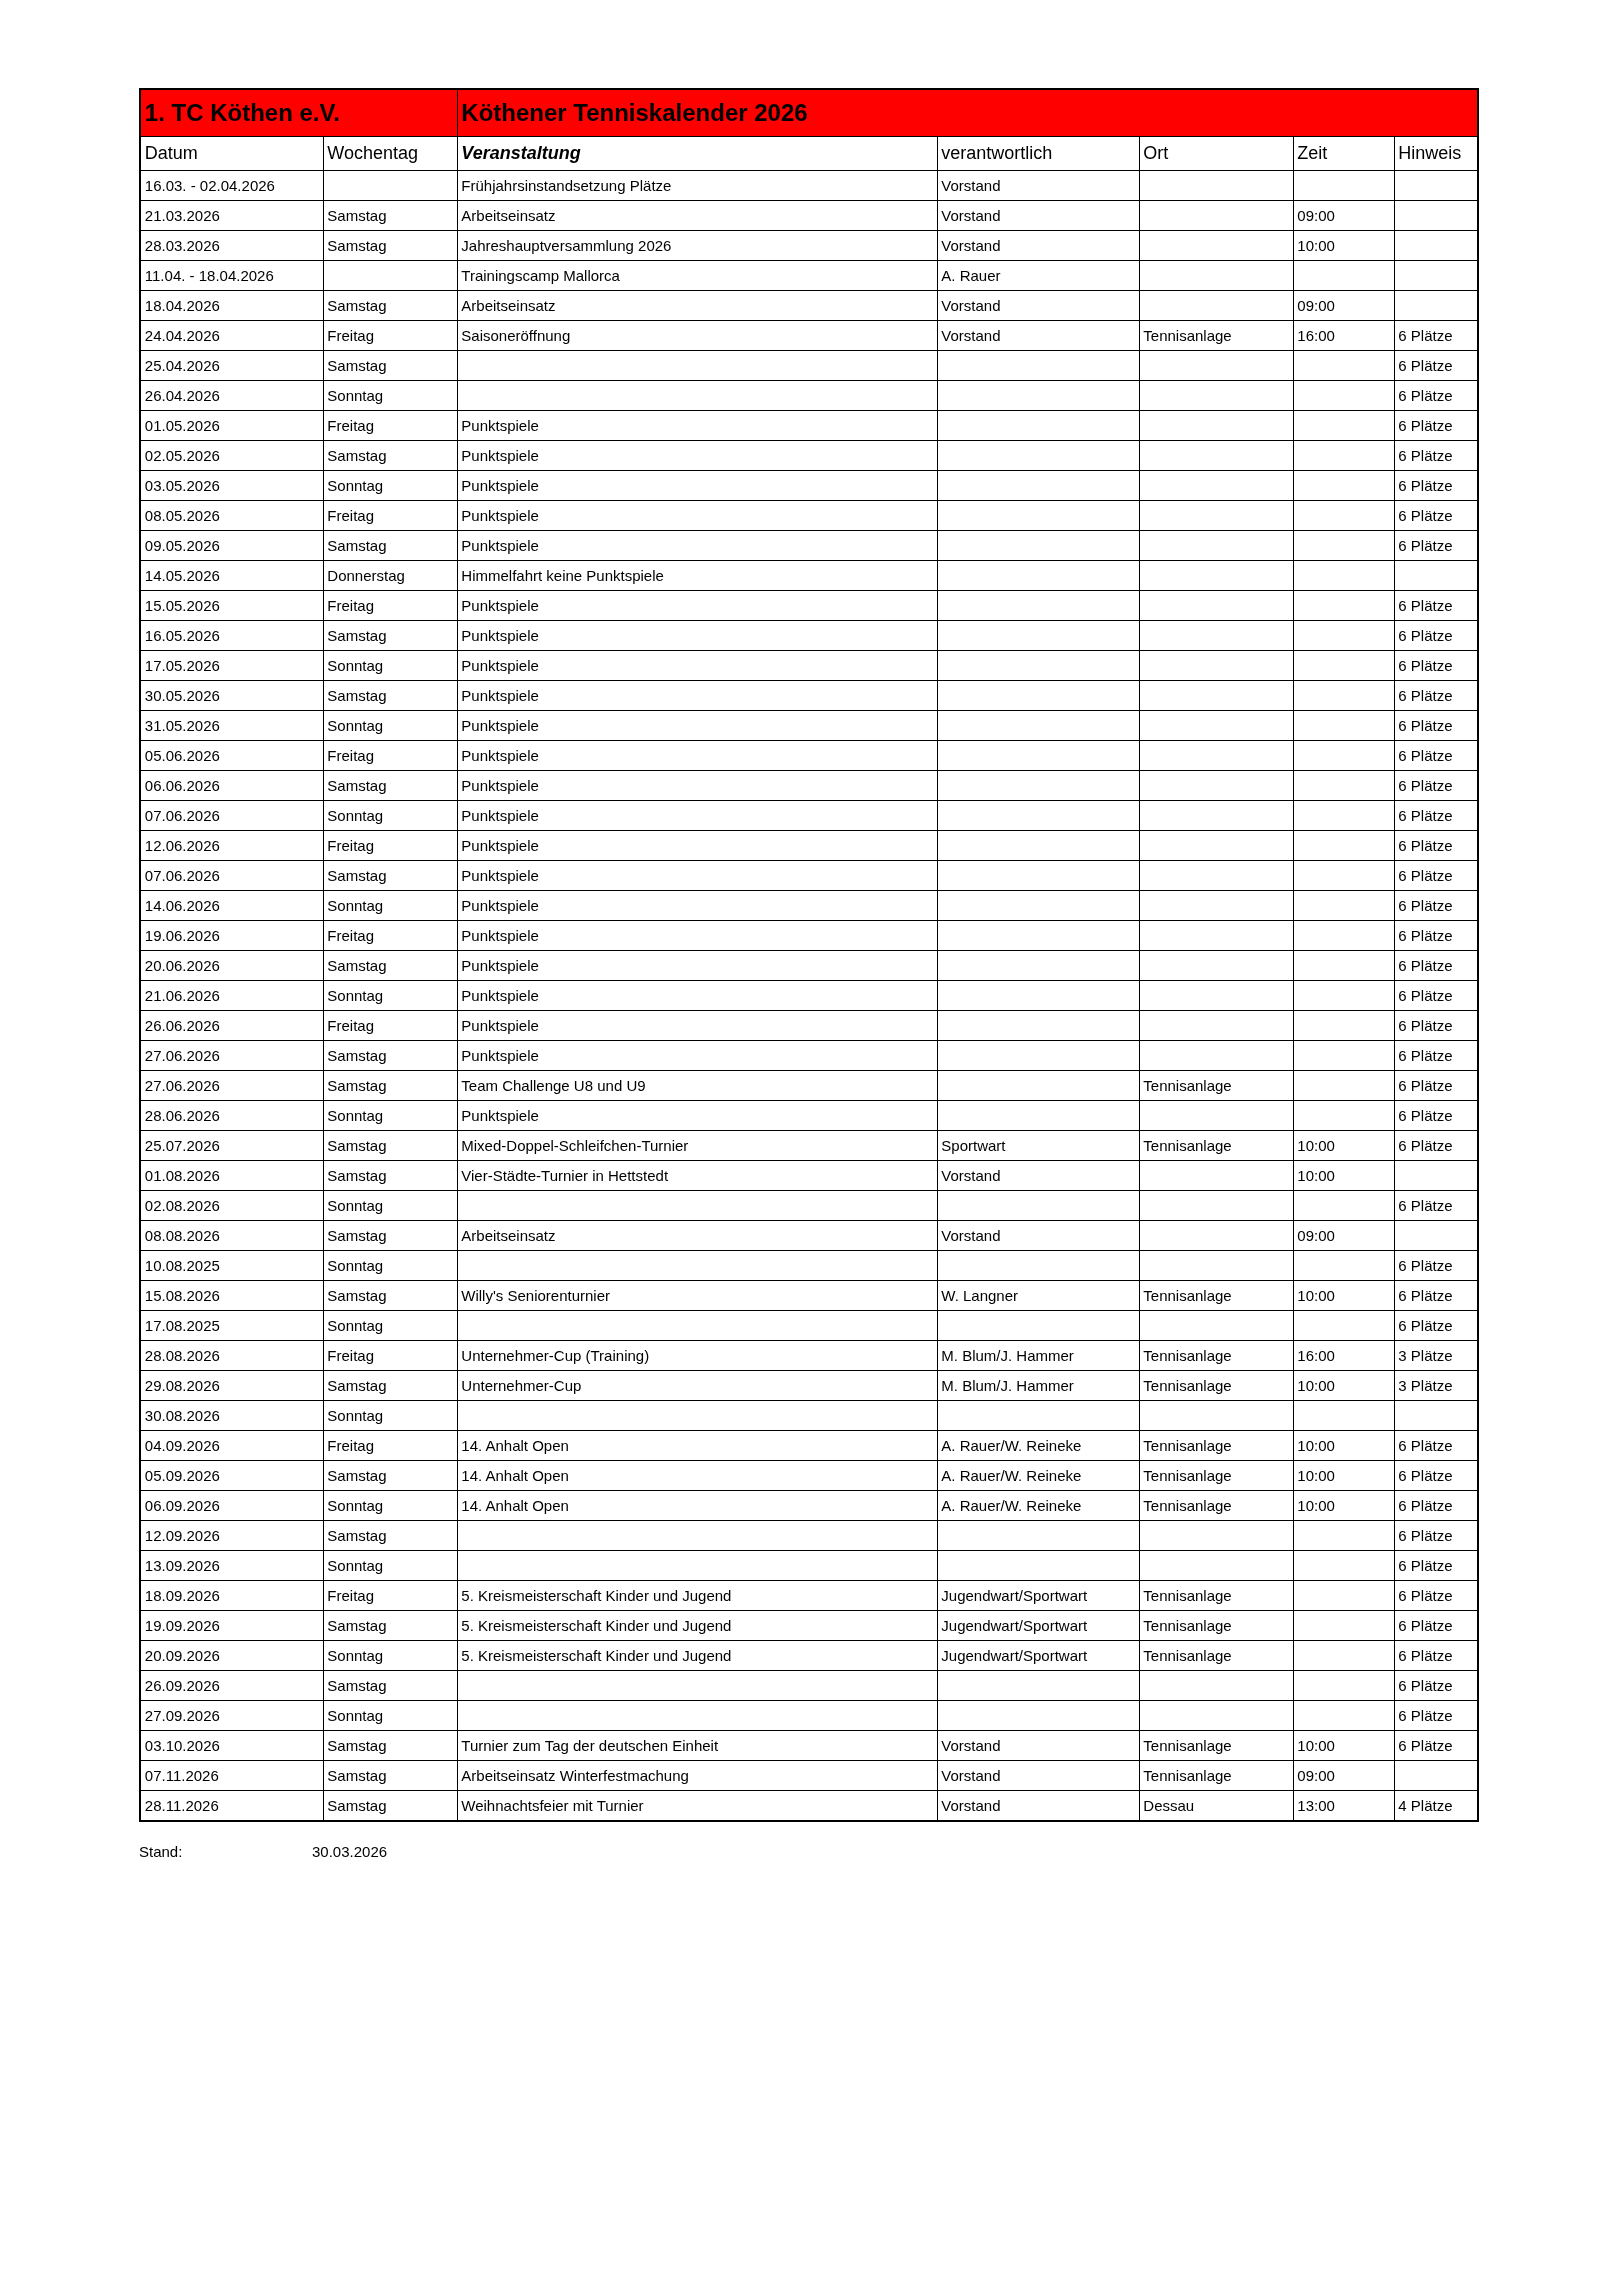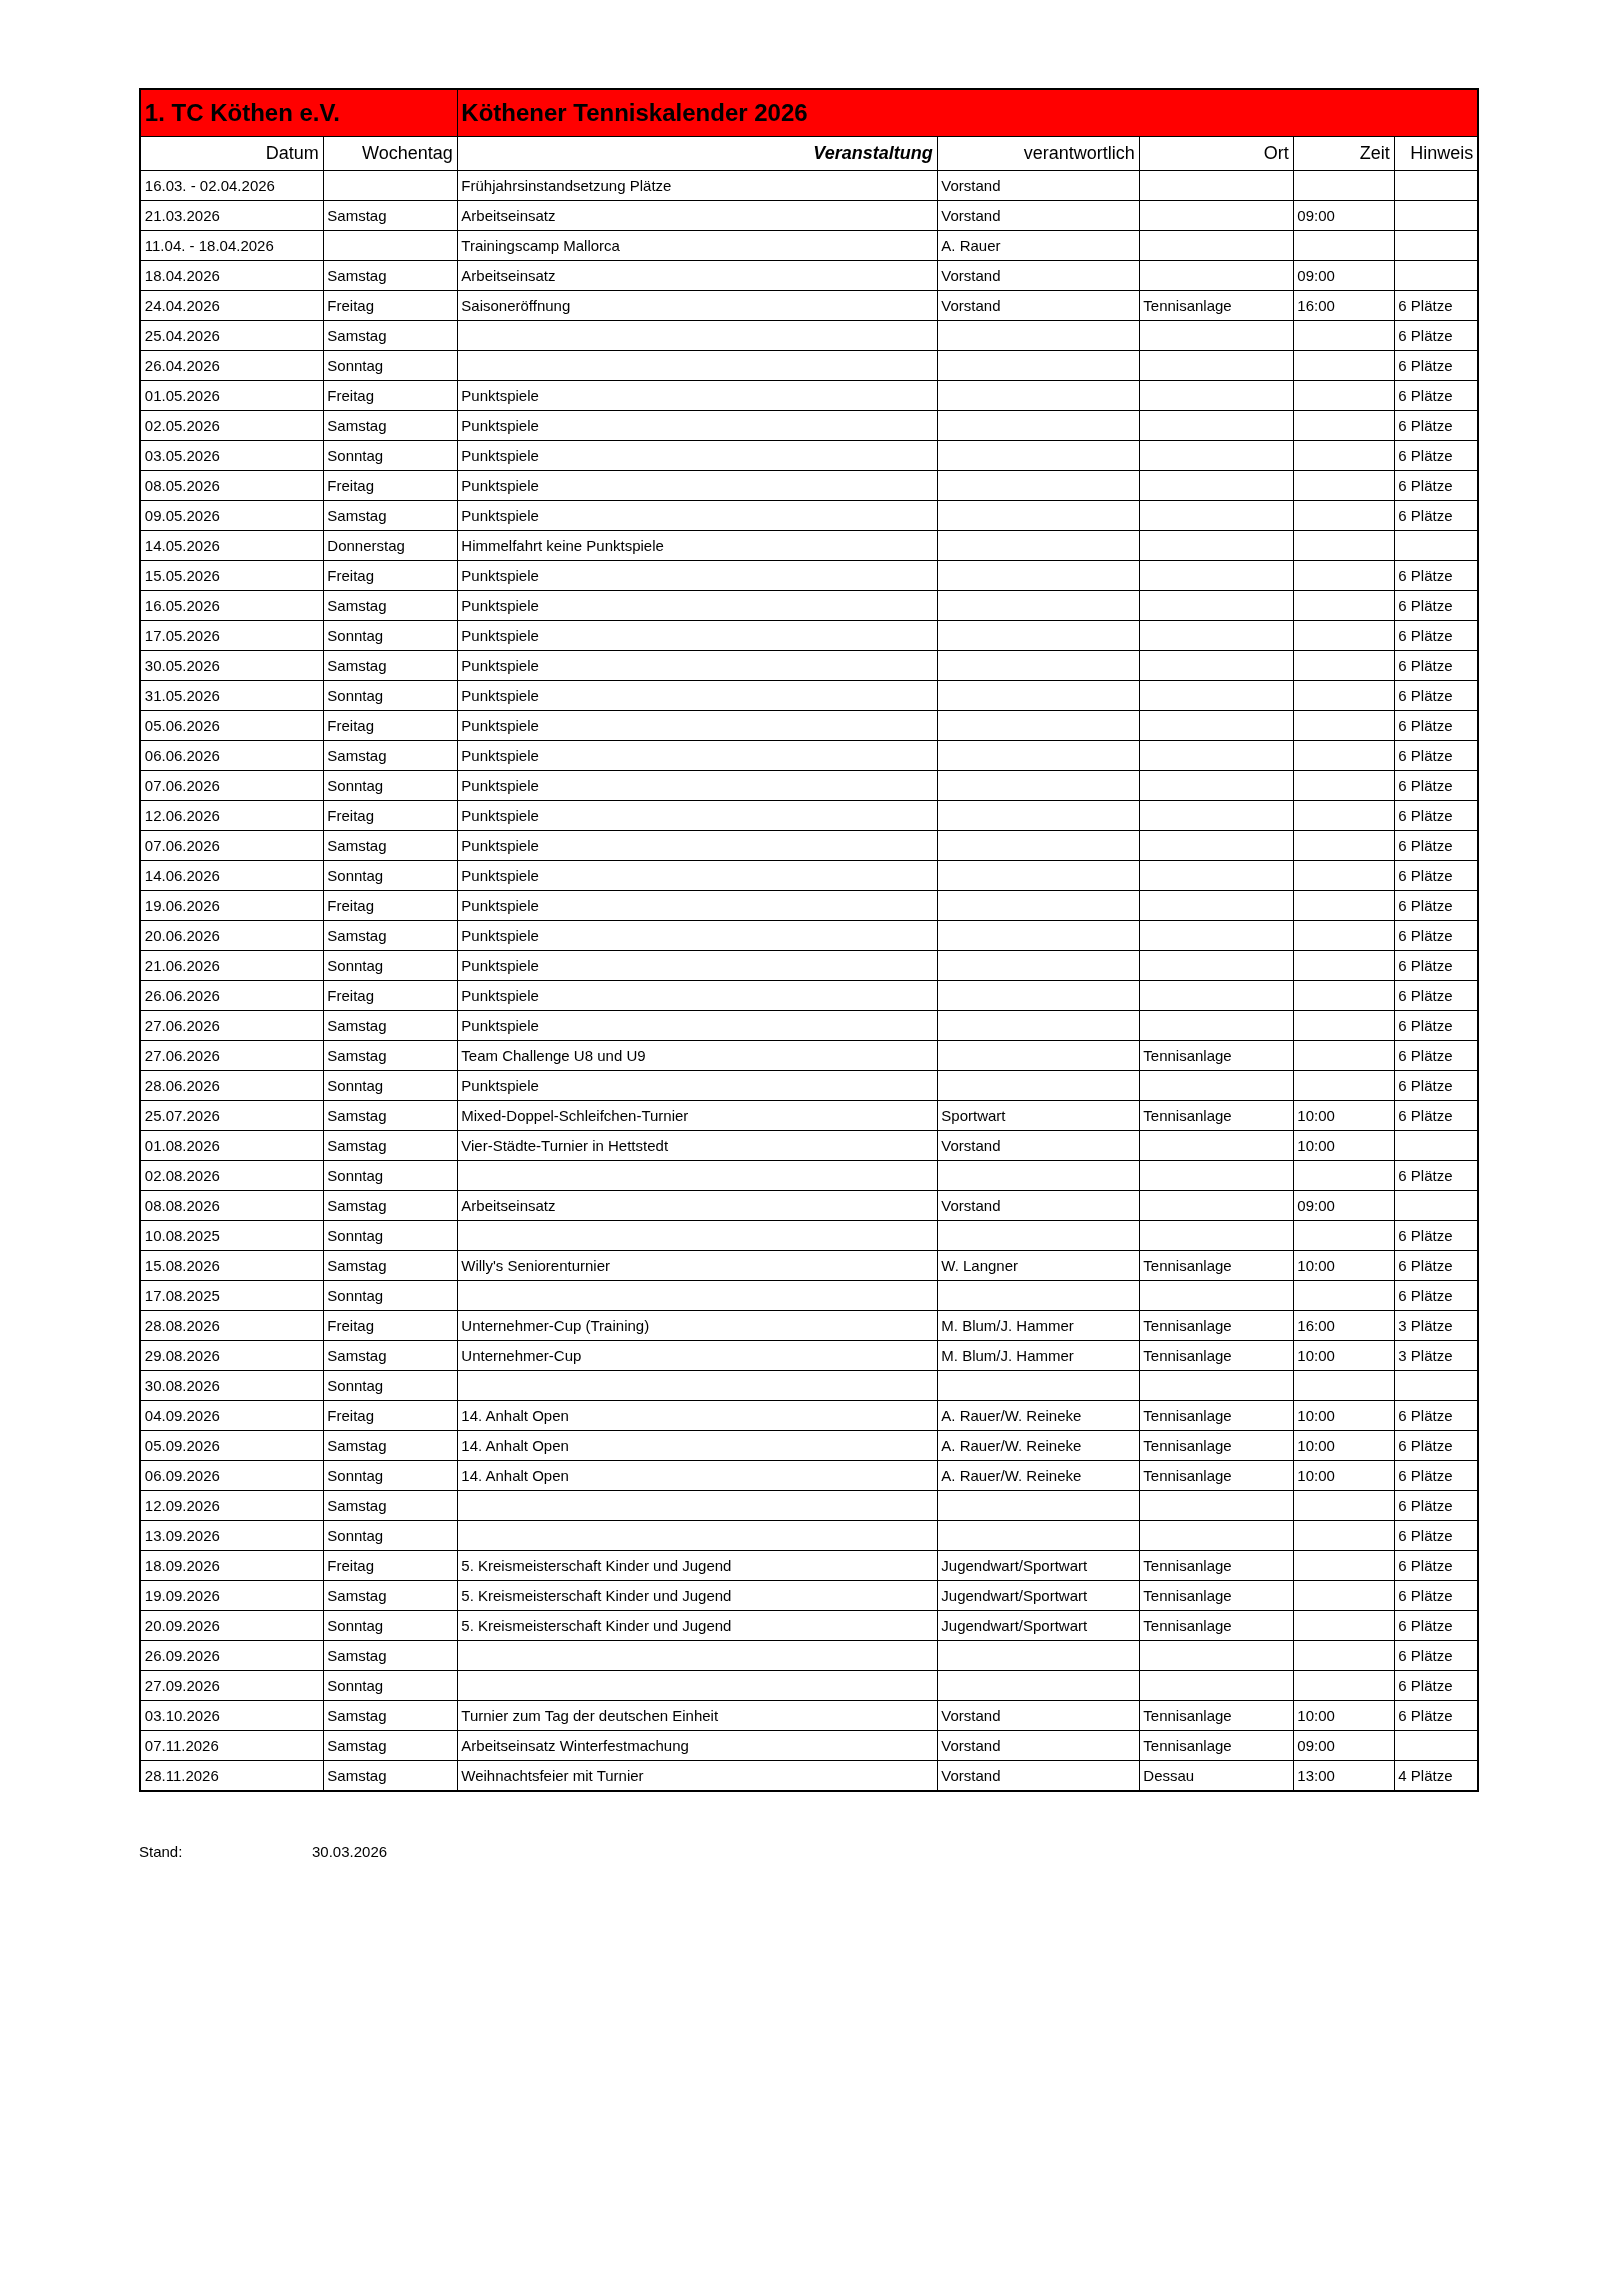--- a/index.html
+++ b/index.html
@@ -59,21 +59,21 @@
   }
   td.title-right {
     text-align: center;
     padding-right: 0px;
   }
   
   tr.head-row td {
     height: 33px;
     line-height: 31px;
     font-size: 18px;
-    text-align: right;
+    text-align: left;
     background: #ffffff;
   }
   tr.head-row td.hb {
     font-weight: bold;
     font-style: italic;
   }
   
   col.c-datum      { width: 183px; }
   col.c-wochentag  { width: 134px; }
   col.c-veranst    { width: 480px; }
@@ -152,20 +152,29 @@
           <tr>
             <td class="edge-left">21.03.2026</td>
             <td>Samstag</td>
             <td>Arbeitseinsatz</td>
             <td>Vorstand</td>
             <td></td>
             <td class="num">09:00</td>
             <td class="edge-right"></td>
           </tr>
           <tr>
+            <td class="edge-left">28.03.2026</td>
+            <td>Samstag</td>
+            <td>Jahreshauptversammlung 2026</td>
+            <td>Vorstand</td>
+            <td></td>
+            <td class="num">10:00</td>
+            <td class="edge-right"></td>
+          </tr>
+          <tr>
             <td class="edge-left">11.04. - 18.04.2026</td>
             <td></td>
             <td>Trainingscamp Mallorca</td>
             <td>A. Rauer</td>
             <td></td>
             <td class="num"></td>
             <td class="edge-right"></td>
           </tr>
           <tr>
             <td class="edge-left">18.04.2026</td>

